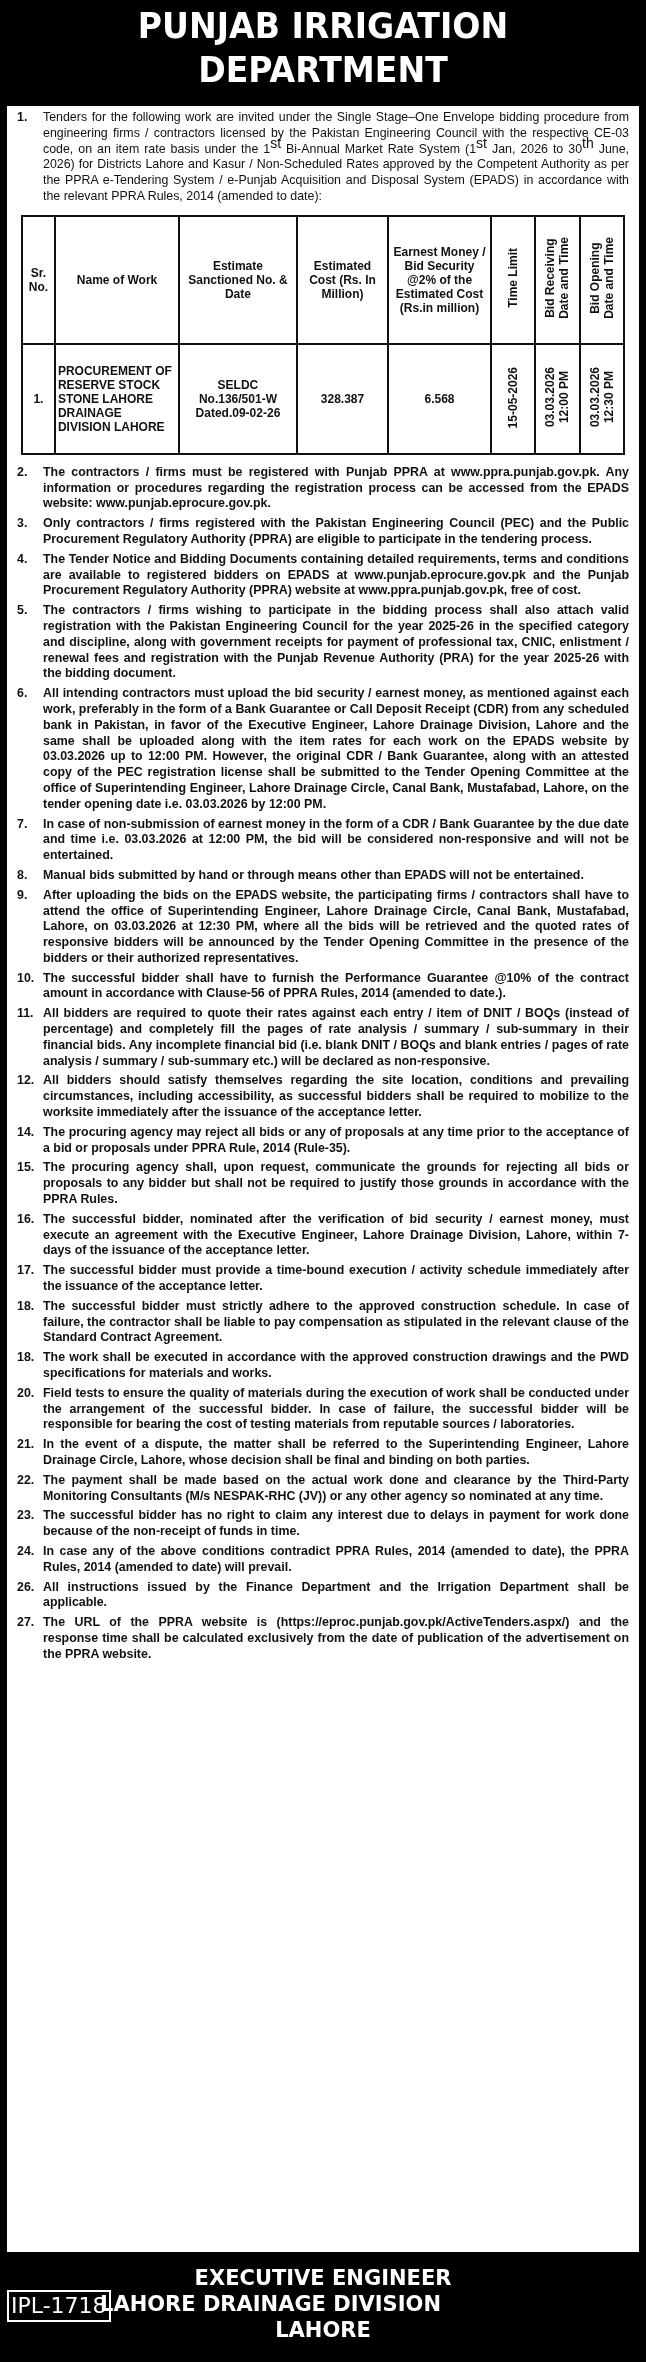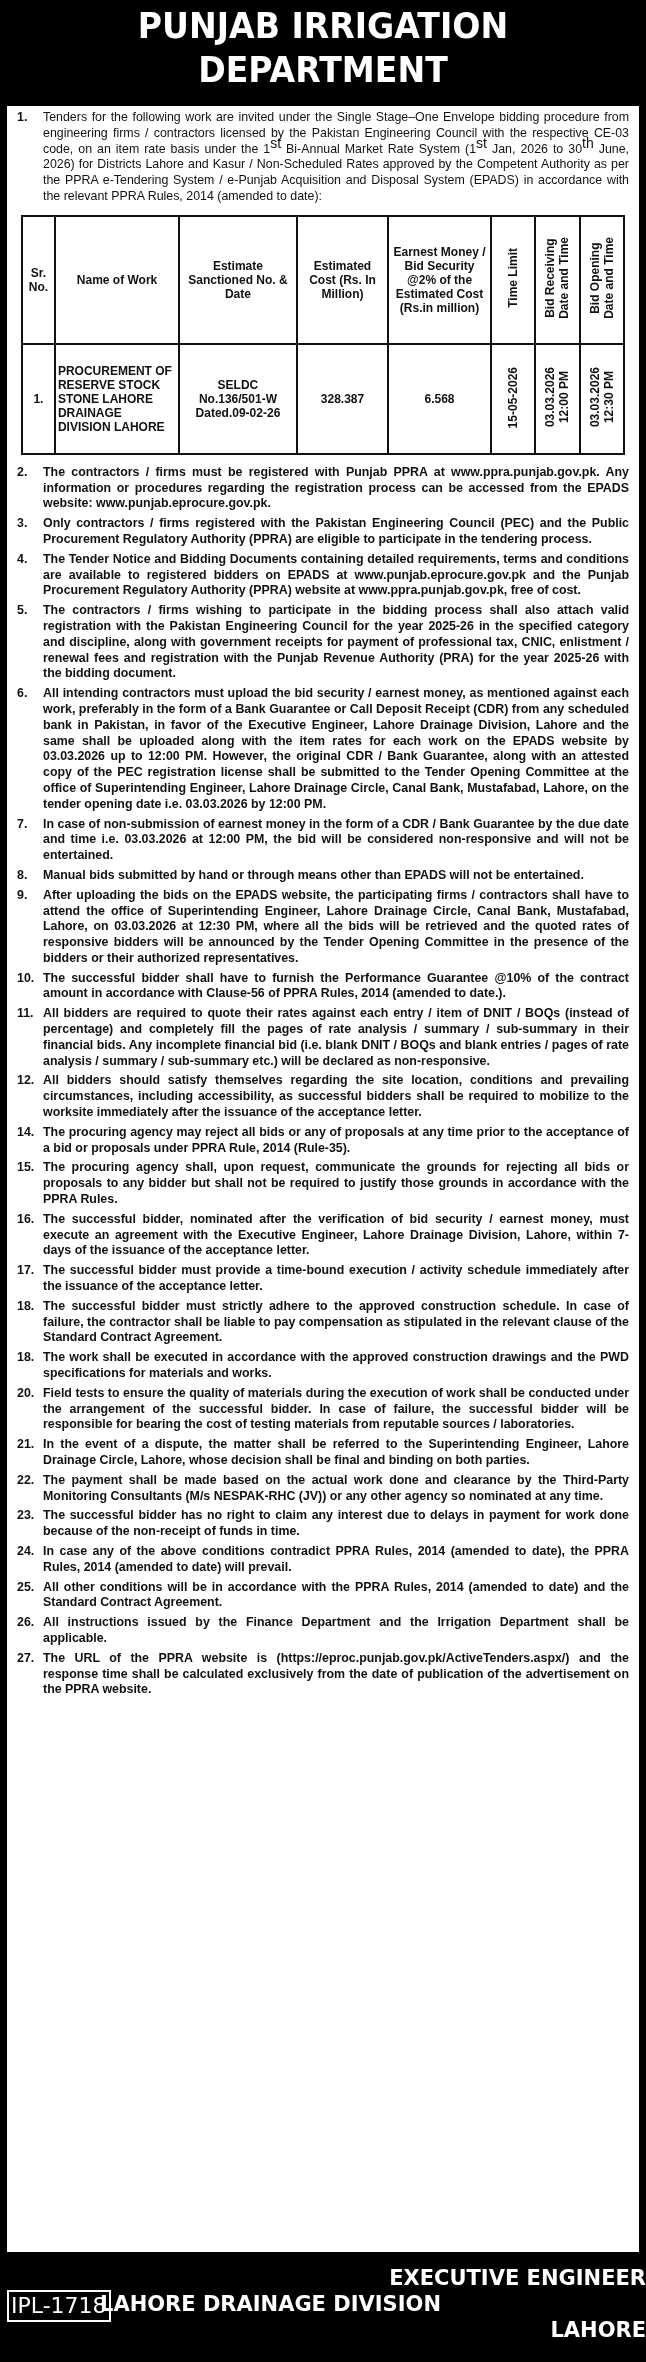--- a/index.html
+++ b/index.html
@@ -83,21 +83,21 @@
   .footer {
     position: absolute;
     left: 0;
     top: 2252px;
     width: 646px;
     height: 110px;
     color: #fff;
     font-family: "DejaVu Sans", sans-serif;
     font-weight: bold;
     font-size: 21px;
-    text-align: right;
+    text-align: center;
     line-height: 25px;
   }
   .footer .l1 { position: absolute; top: 14px; width: 100%; }
   .footer .l2 { position: absolute; top: 40px; left: 100px; }
   .footer .l3 { position: absolute; top: 66px; width: 100%; }
   .ipl {
     position: absolute;
     left: 7px;
     top: 38px;
     border: 2px solid #fff;
@@ -261,24 +261,20 @@
   <div class="item">
     <span class="num">23.</span>
     <span class="txt">The successful bidder has no right to claim any interest due to delays in payment for work done because of the non-receipt of funds in time.</span>
   </div>
 
   <div class="item">
     <span class="num">24.</span>
     <span class="txt">In case any of the above conditions contradict PPRA Rules, 2014 (amended to date), the PPRA Rules, 2014 (amended to date) will prevail.</span>
   </div>
 
-  <div class="item">
-    <span class="num">25.</span>
-    <span class="txt">All other conditions will be in accordance with the PPRA Rules, 2014 (amended to date) and the Standard Contract Agreement.</span>
-  </div>
 
   <div class="item">
     <span class="num">26.</span>
     <span class="txt">All instructions issued by the Finance Department and the Irrigation Department shall be applicable.</span>
   </div>
 
   <div class="item">
     <span class="num">27.</span>
     <span class="txt"><span>The URL of the PPRA website is (</span><a class="u">https://eproc.punjab.gov.pk/ActiveTenders.aspx/</a><span>) and the response time shall be calculated exclusively from the date of publication of the advertisement on the PPRA website.</span></span>
   </div>

